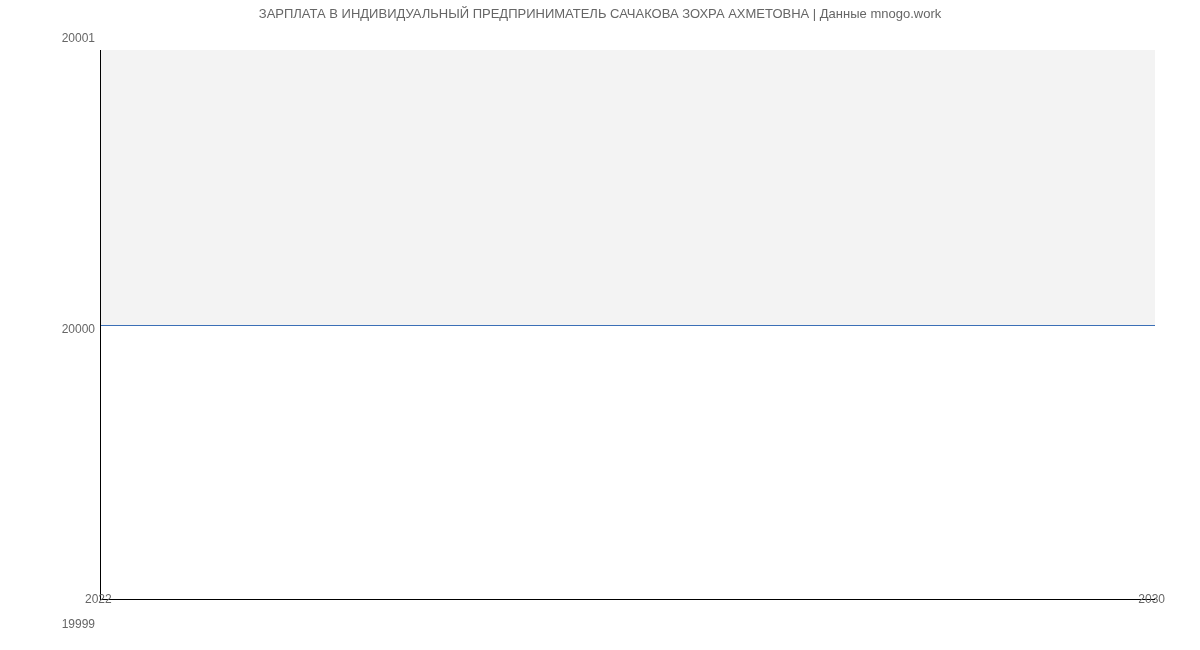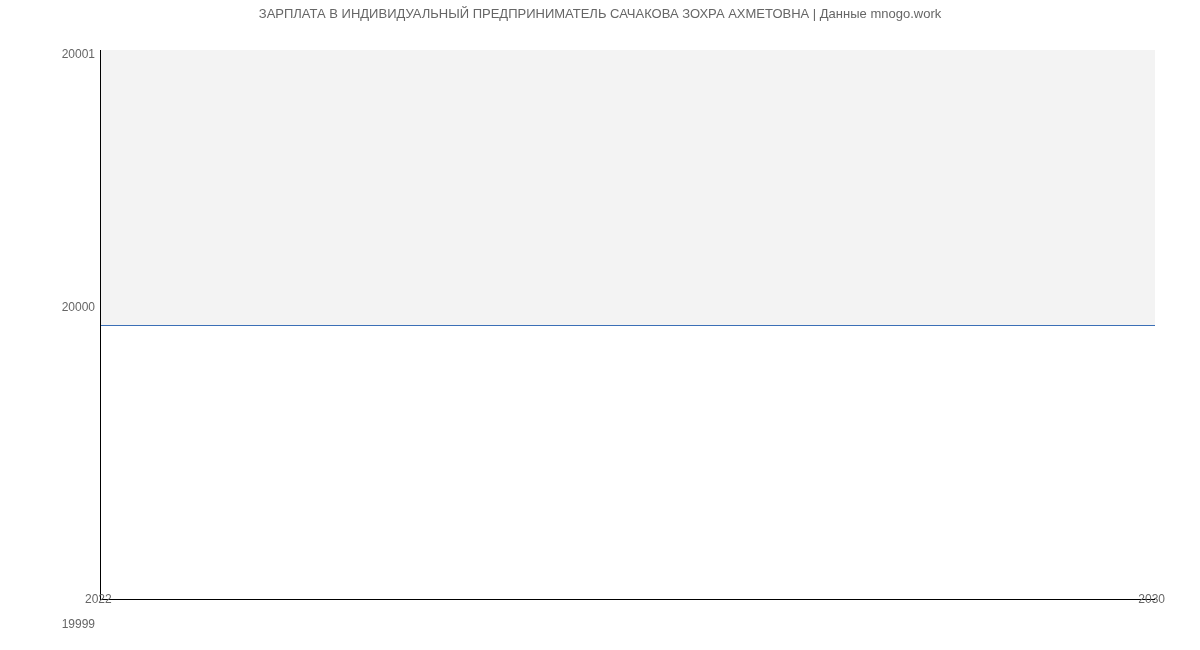--- a/index.html
+++ b/index.html
@@ -83,22 +83,22 @@
     border-top: 1px solid #3b6fb6;
   }
   .ytick {
     position: absolute;
     right: 1105px; 
     text-align: right;
     font-size: 12px;
     color: #666;
     width: 90px;
   }
-  .ytick.top    { top: 54px;  transform: translateY(-50%); }
-  .ytick.mid    { top: 307px; transform: translateY(-50%); }
+  .ytick.top    { top: 38px;  transform: translateY(-50%); }
+  .ytick.mid    { top: 329px; transform: translateY(-50%); }
   .ytick.bottom { top: 624px; transform: translateY(-50%); }
   .xtick {
     position: absolute;
     top: 592px;
     font-size: 12px;
     color: #666;
   }
   .xtick.left  { left: 85px; }
   .xtick.right { right: 35px; }
 </style>

